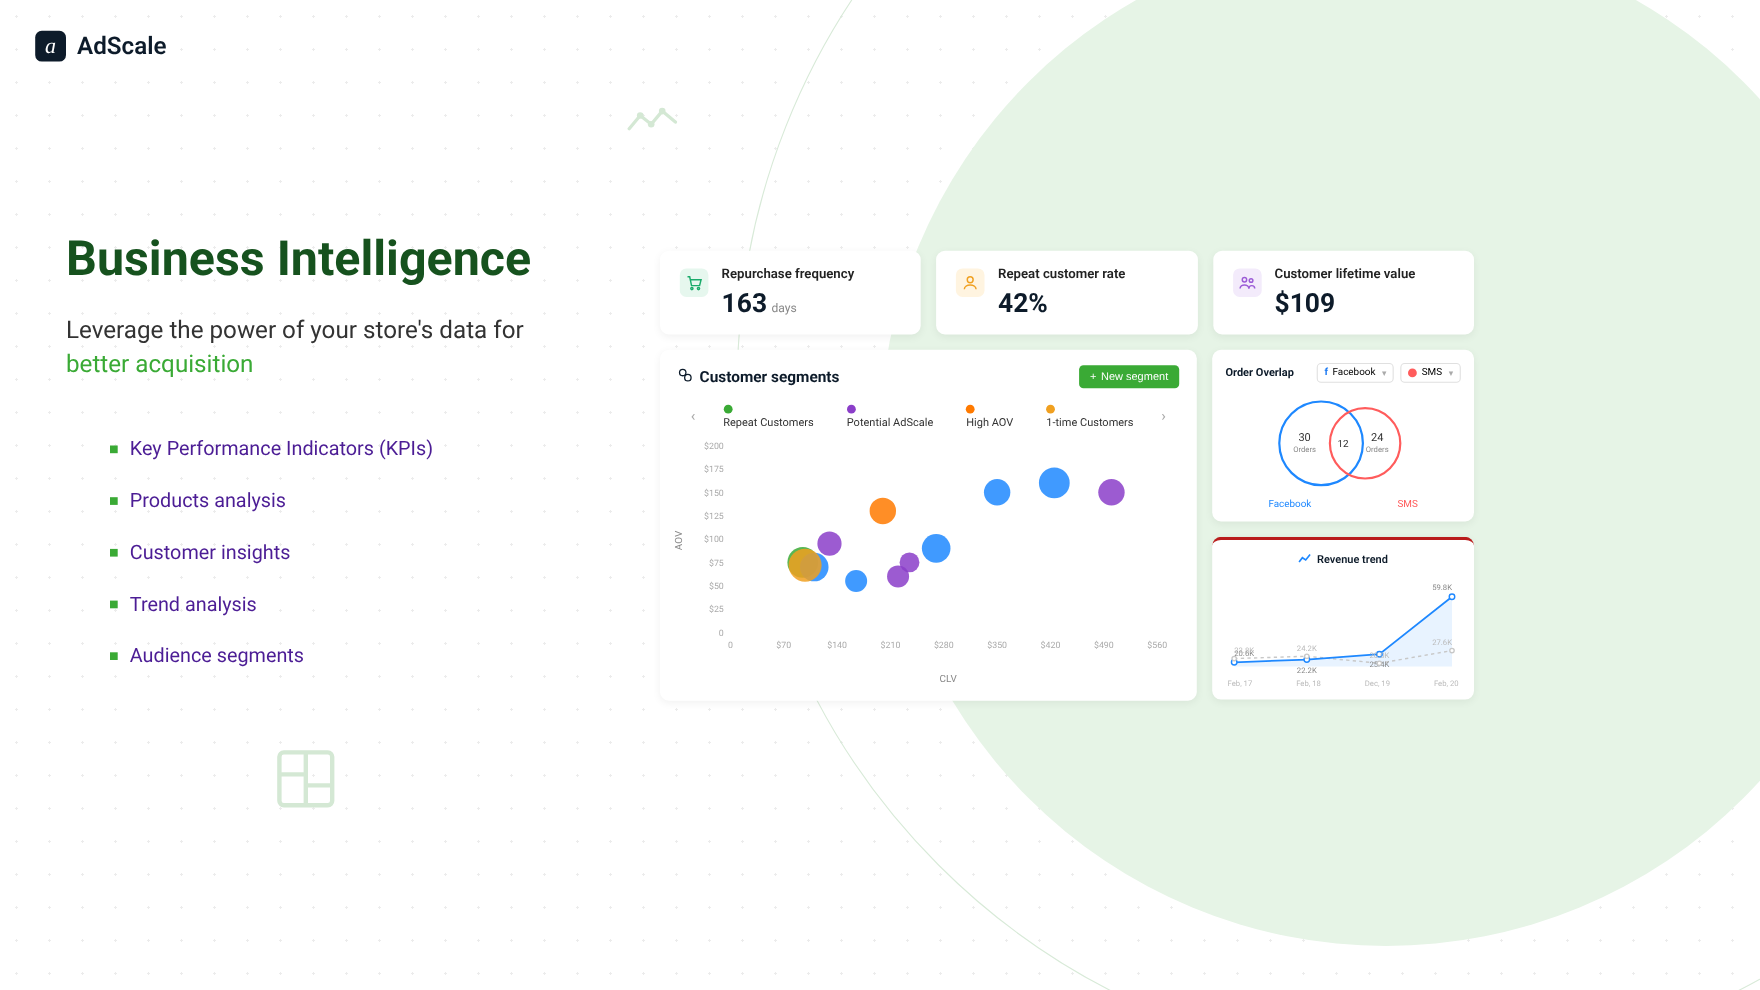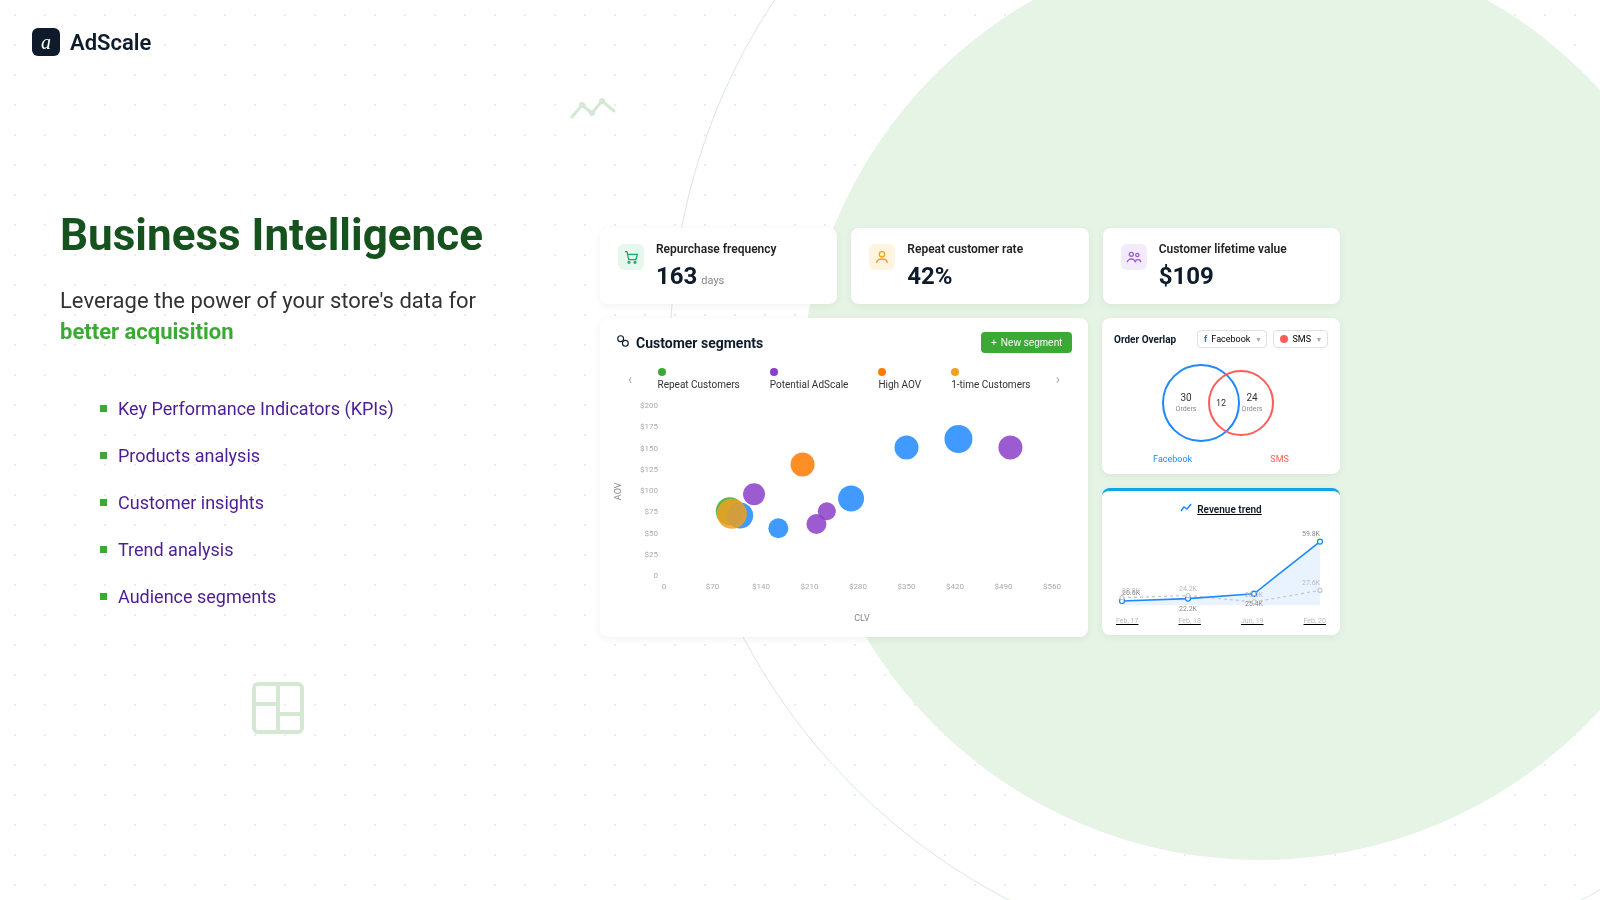--- a/index.html
+++ b/index.html
@@ -77,21 +77,21 @@
   z-index: 3;
 }
 .heading {
   font-size: 44px; font-weight: 700;
   color: #16521e; line-height: 1.15;
   margin-bottom: 24px;
 }
 .subheading {
   font-size: 22px; color: #333; line-height: 1.45;
 }
-.subheading .highlight { color: #3aaa35; font-weight: 700; }
+.subheading .highlight { color: #3aaa35; font-weight: 400; }
 .bullets {
   margin-top: 50px;
   list-style: none;
 }
 .bullets li {
   font-size: 18px; color: #4c1d95;
   margin-bottom: 26px;
   position: relative;
   padding-left: 58px;
 }
@@ -198,21 +198,21 @@
   cursor: pointer;
 }
 .pill .chev { color: #aaa; font-size: 8px; margin-left: 2px;}
 .fb-dot { color: #1877f2; font-weight: bold;}
 .sms-dot { width: 8px; height: 8px; background: #ff5c5c; border-radius: 50%; display: inline-block;}
 .venn-wrap { display: flex; justify-content: center; margin: 6px 0;}
 .venn-labels { display: flex; justify-content: space-around; font-size: 9px; margin-top: 2px;}
 .venn-labels .fb { color: #1e88ff; }
 .venn-labels .sms { color: #ff5c5c; }
 
-.trend-card { border-top: 3px solid #0ea5e9; text-decoration: underline; }
+.trend-card { border-top: 3px solid #b91c1c; }
 .trend-title {
   display: flex; justify-content: center; align-items: center; gap: 5px;
   font-size: 10px; font-weight: 600; color: #0d1b2a;
   margin-bottom: 8px;
 }
 .trend-title .blue { color: #1e88ff; }
 .trend-svg { display: block; }
 .trend-x-labels {
   display: flex; justify-content: space-between;
   font-size: 7px; color: #bbb; margin-top: 4px;
@@ -443,19 +443,19 @@
             <circle cx="74" cy="72.58718463942844" r="2" fill="#fff" stroke="#c8c8c8" stroke-width="1.2"></circle>
             <text x="74" y="67.58718463942844" font-size="7" fill="#bbb" text-anchor="middle">24.2K</text>
             <circle cx="140" cy="78.96360794820272" r="2" fill="#fff" stroke="#c8c8c8" stroke-width="1.2"></circle>
             <text x="140" y="73.96360794820272" font-size="7" fill="#bbb" text-anchor="middle">20.0K</text>
             <circle cx="206" cy="67.42531815137308" r="2" fill="#fff" stroke="#c8c8c8" stroke-width="1.2"></circle>
             <text x="206" y="62.42531815137308" font-size="7" fill="#bbb" text-anchor="end">27.6K</text>
           </svg>
         <div class="trend-x-labels">
           <span>Feb, 17</span>
           <span>Feb, 18</span>
-          <span>Jun, 19</span>
+          <span>Dec, 19</span>
           <span>Feb, 20</span>
         </div>
       </div>
     </div>
   </div>
 </div>
 
 </body></html>

